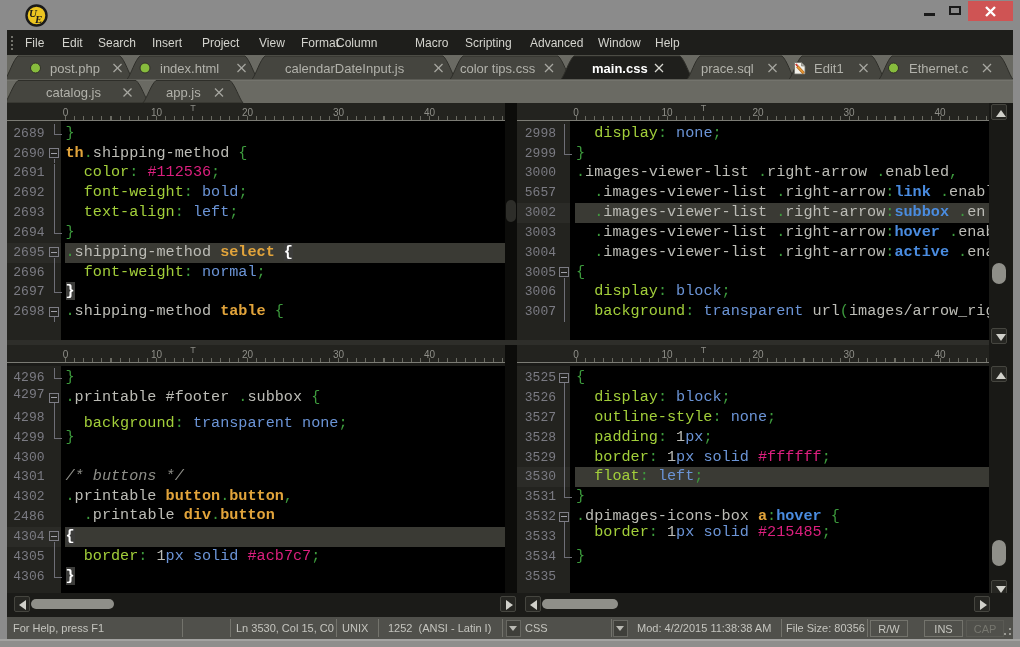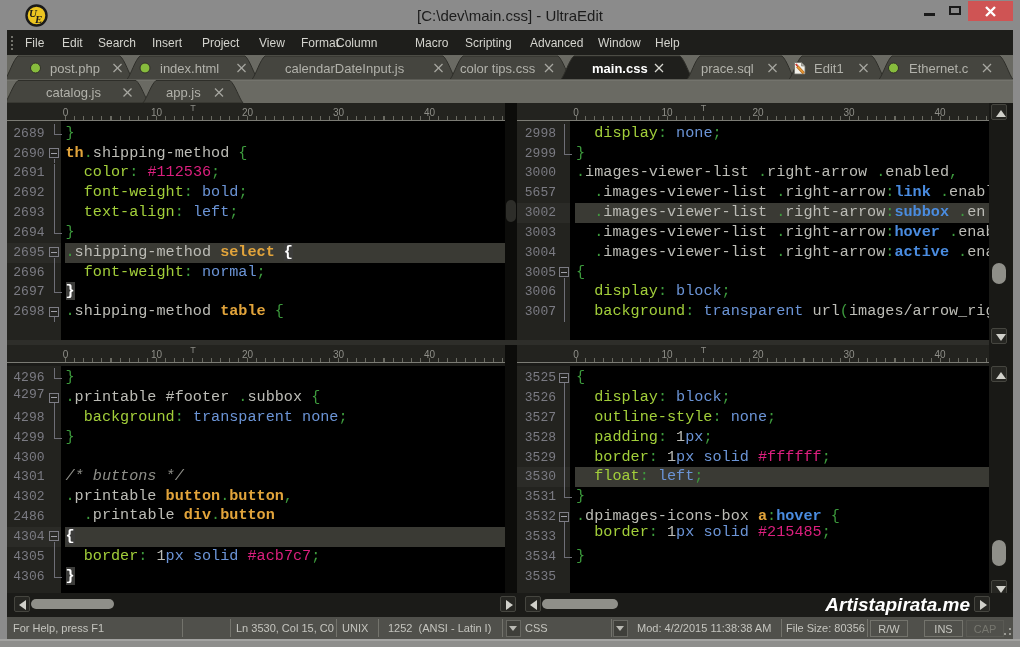--- a/index.html
+++ b/index.html
@@ -24,21 +24,20 @@
 .thumbv{position:absolute;width:14px;background:#8f8f89;border-radius:7px}
 </style></head><body>
 <div id="win">
 
 <div class="abs" style="left:0;top:0;width:1020px;height:30px;background:#8b8b8b"></div>
 <svg class="abs" style="left:25px;top:4px" width="23" height="23" viewBox="0 0 23 23">
  <circle cx="11.5" cy="11.5" r="10" fill="#ecc521" stroke="#1a1a1a" stroke-width="2.4"></circle>
  <text x="4" y="12.5" font-family="Liberation Serif,serif" font-weight="bold" font-style="italic" font-size="11" fill="#1a1a1a">U</text>
  <text x="10" y="18.5" font-family="Liberation Serif,serif" font-weight="bold" font-style="italic" font-size="11" fill="#1a1a1a">E</text>
 </svg>
-<div class="abs" style="left:0;top:7px;width:1020px;text-align:center;font-size:15px;color:#1c1c1c">[C:\dev\main.css] - UltraEdit</div>
 <div class="abs" style="left:924px;top:13px;width:11px;height:3px;background:#1a1a1a"></div>
 <div class="abs" style="left:949px;top:6px;width:12px;height:9px;border:2px solid #1a1a1a"></div>
 <div class="abs" style="left:968px;top:1px;width:45px;height:20px;background:#cf5454"></div>
 <svg class="abs" style="left:985px;top:6px" width="11" height="11" viewBox="0 0 11 11">
  <path d="M1 1 L10 10 M10 1 L1 10" stroke="#ffffff" stroke-width="2.4"></path>
 </svg>
 <div class="abs" style="left:7px;top:30px;width:1006px;height:25px;background:#1e1e1b"></div>
 <div class="abs" style="left:11px;top:36px;width:2px;height:14px;background:repeating-linear-gradient(to bottom,#73736c 0 2px,transparent 2px 4px)"></div>
 <div class="mi" style="left:25px">File</div>
 <div class="mi" style="left:62px">Edit</div>
@@ -268,21 +267,21 @@
 <div class="fb" style="left:48.5px;top:531.4px">
       <i></i>
     </div>
 <div class="fl" style="left:53.5px;top:541.9px;height:4.8px"></div>
 <div class="fl" style="left:53.5px;top:546.8px;height:19.83px"></div>
 <div class="fl" style="left:53.5px;top:566.6px;height:10px"></div>
 <div class="fh" style="left:53.5px;top:576.6px;width:8px"></div>
 <div class="code" style="left:65.5px;top:368.3px">
 <div style="position:absolute;top:0.00px;height:19.83px;line-height:19.83px;white-space:pre"><span class="g">}</span></div>
 <div style="position:absolute;top:19.83px;height:19.83px;line-height:19.83px;white-space:pre"><span class="g">.</span><span class="s">printable</span> <span class="s">#footer</span> <span class="g">.</span><span class="s">subbox</span> <span class="g">{</span></div>
-<div style="position:absolute;top:40px;height:19.83px;line-height:19.83px;white-space:pre">  <span class="p">background</span><span class="g">:</span> <span class="b">transparent</span> <span class="b">none</span><span class="g">;</span></div>
+<div style="position:absolute;top:46px;height:19.83px;line-height:19.83px;white-space:pre">  <span class="p">background</span><span class="g">:</span> <span class="b">transparent</span> <span class="b">none</span><span class="g">;</span></div>
 <div style="position:absolute;top:59.49px;height:19.83px;line-height:19.83px;white-space:pre"><span class="g">}</span></div>
 <div style="position:absolute;top:79.32px;height:19.83px;line-height:19.83px;white-space:pre"></div>
 <div style="position:absolute;top:99.15px;height:19.83px;line-height:19.83px;white-space:pre"><span class="c">/* buttons */</span></div>
 <div style="position:absolute;top:118.98px;height:19.83px;line-height:19.83px;white-space:pre"><span class="g">.</span><span class="s">printable</span> <span class="o">button</span><span class="g">.</span><span class="o">button</span><span class="g">,</span></div>
 <div style="position:absolute;top:138px;height:19.83px;line-height:19.83px;white-space:pre">  <span class="g">.</span><span class="s">printable</span> <span class="o">div</span><span class="g">.</span><span class="o">button</span></div>
 <div style="position:absolute;top:158.64px;height:19.83px;line-height:19.83px;white-space:pre"><span class="w">{</span></div>
 <div style="position:absolute;top:178.47px;height:19.83px;line-height:19.83px;white-space:pre">  <span class="p">border</span><span class="g">:</span> <span class="s">1</span><span class="b">px</span> <span class="b">solid</span> <span class="k">#acb7c7</span><span class="g">;</span></div>
 <div style="position:absolute;top:198.30px;height:19.83px;line-height:19.83px;white-space:pre"><span class="w">}</span></div>
 </div>
 <div style="position:absolute;left:575px;top:467.4px;width:414px;height:19.83px;background:#3a3a34"></div>
@@ -353,21 +352,20 @@
 <div class="sbtn" style="left:500px;top:596px">
       <div class="tri" style="left:5px;top:3px;border-top:5px solid transparent;border-bottom:5px solid transparent;border-left:7px solid #d0d0ca"></div>
     </div>
 <div class="sbtn" style="left:525px;top:596px">
       <div class="tri" style="left:4px;top:3px;border-top:5px solid transparent;border-bottom:5px solid transparent;border-right:7px solid #d0d0ca"></div>
     </div>
 <div class="thumbh" style="left:542px;top:599px;width:76px"></div>
 <div class="sbtn" style="left:974px;top:596px">
       <div class="tri" style="left:5px;top:3px;border-top:5px solid transparent;border-bottom:5px solid transparent;border-left:7px solid #d0d0ca"></div>
     </div>
-<div class="abs" style="left:670px;top:594px;width:300px;text-align:right;font:italic bold 19px 'Liberation Sans',sans-serif;color:#ffffff">Artistapirata.me</div>
 <div class="abs" style="left:7px;top:617px;width:1006px;height:22px;background:#50504b;font-size:13px">
 <div class="st" style="left:6px">For Help, press F1</div>
 <div class="sep" style="left:175px"></div>
 <div class="sep" style="left:223px"></div>
 <div class="sep" style="left:329px"></div>
 <div class="sep" style="left:371px"></div>
 <div class="sep" style="left:495px"></div>
 <div class="sep" style="left:604px"></div>
 <div class="sep" style="left:774px"></div>
 <div class="sep" style="left:860px"></div>

